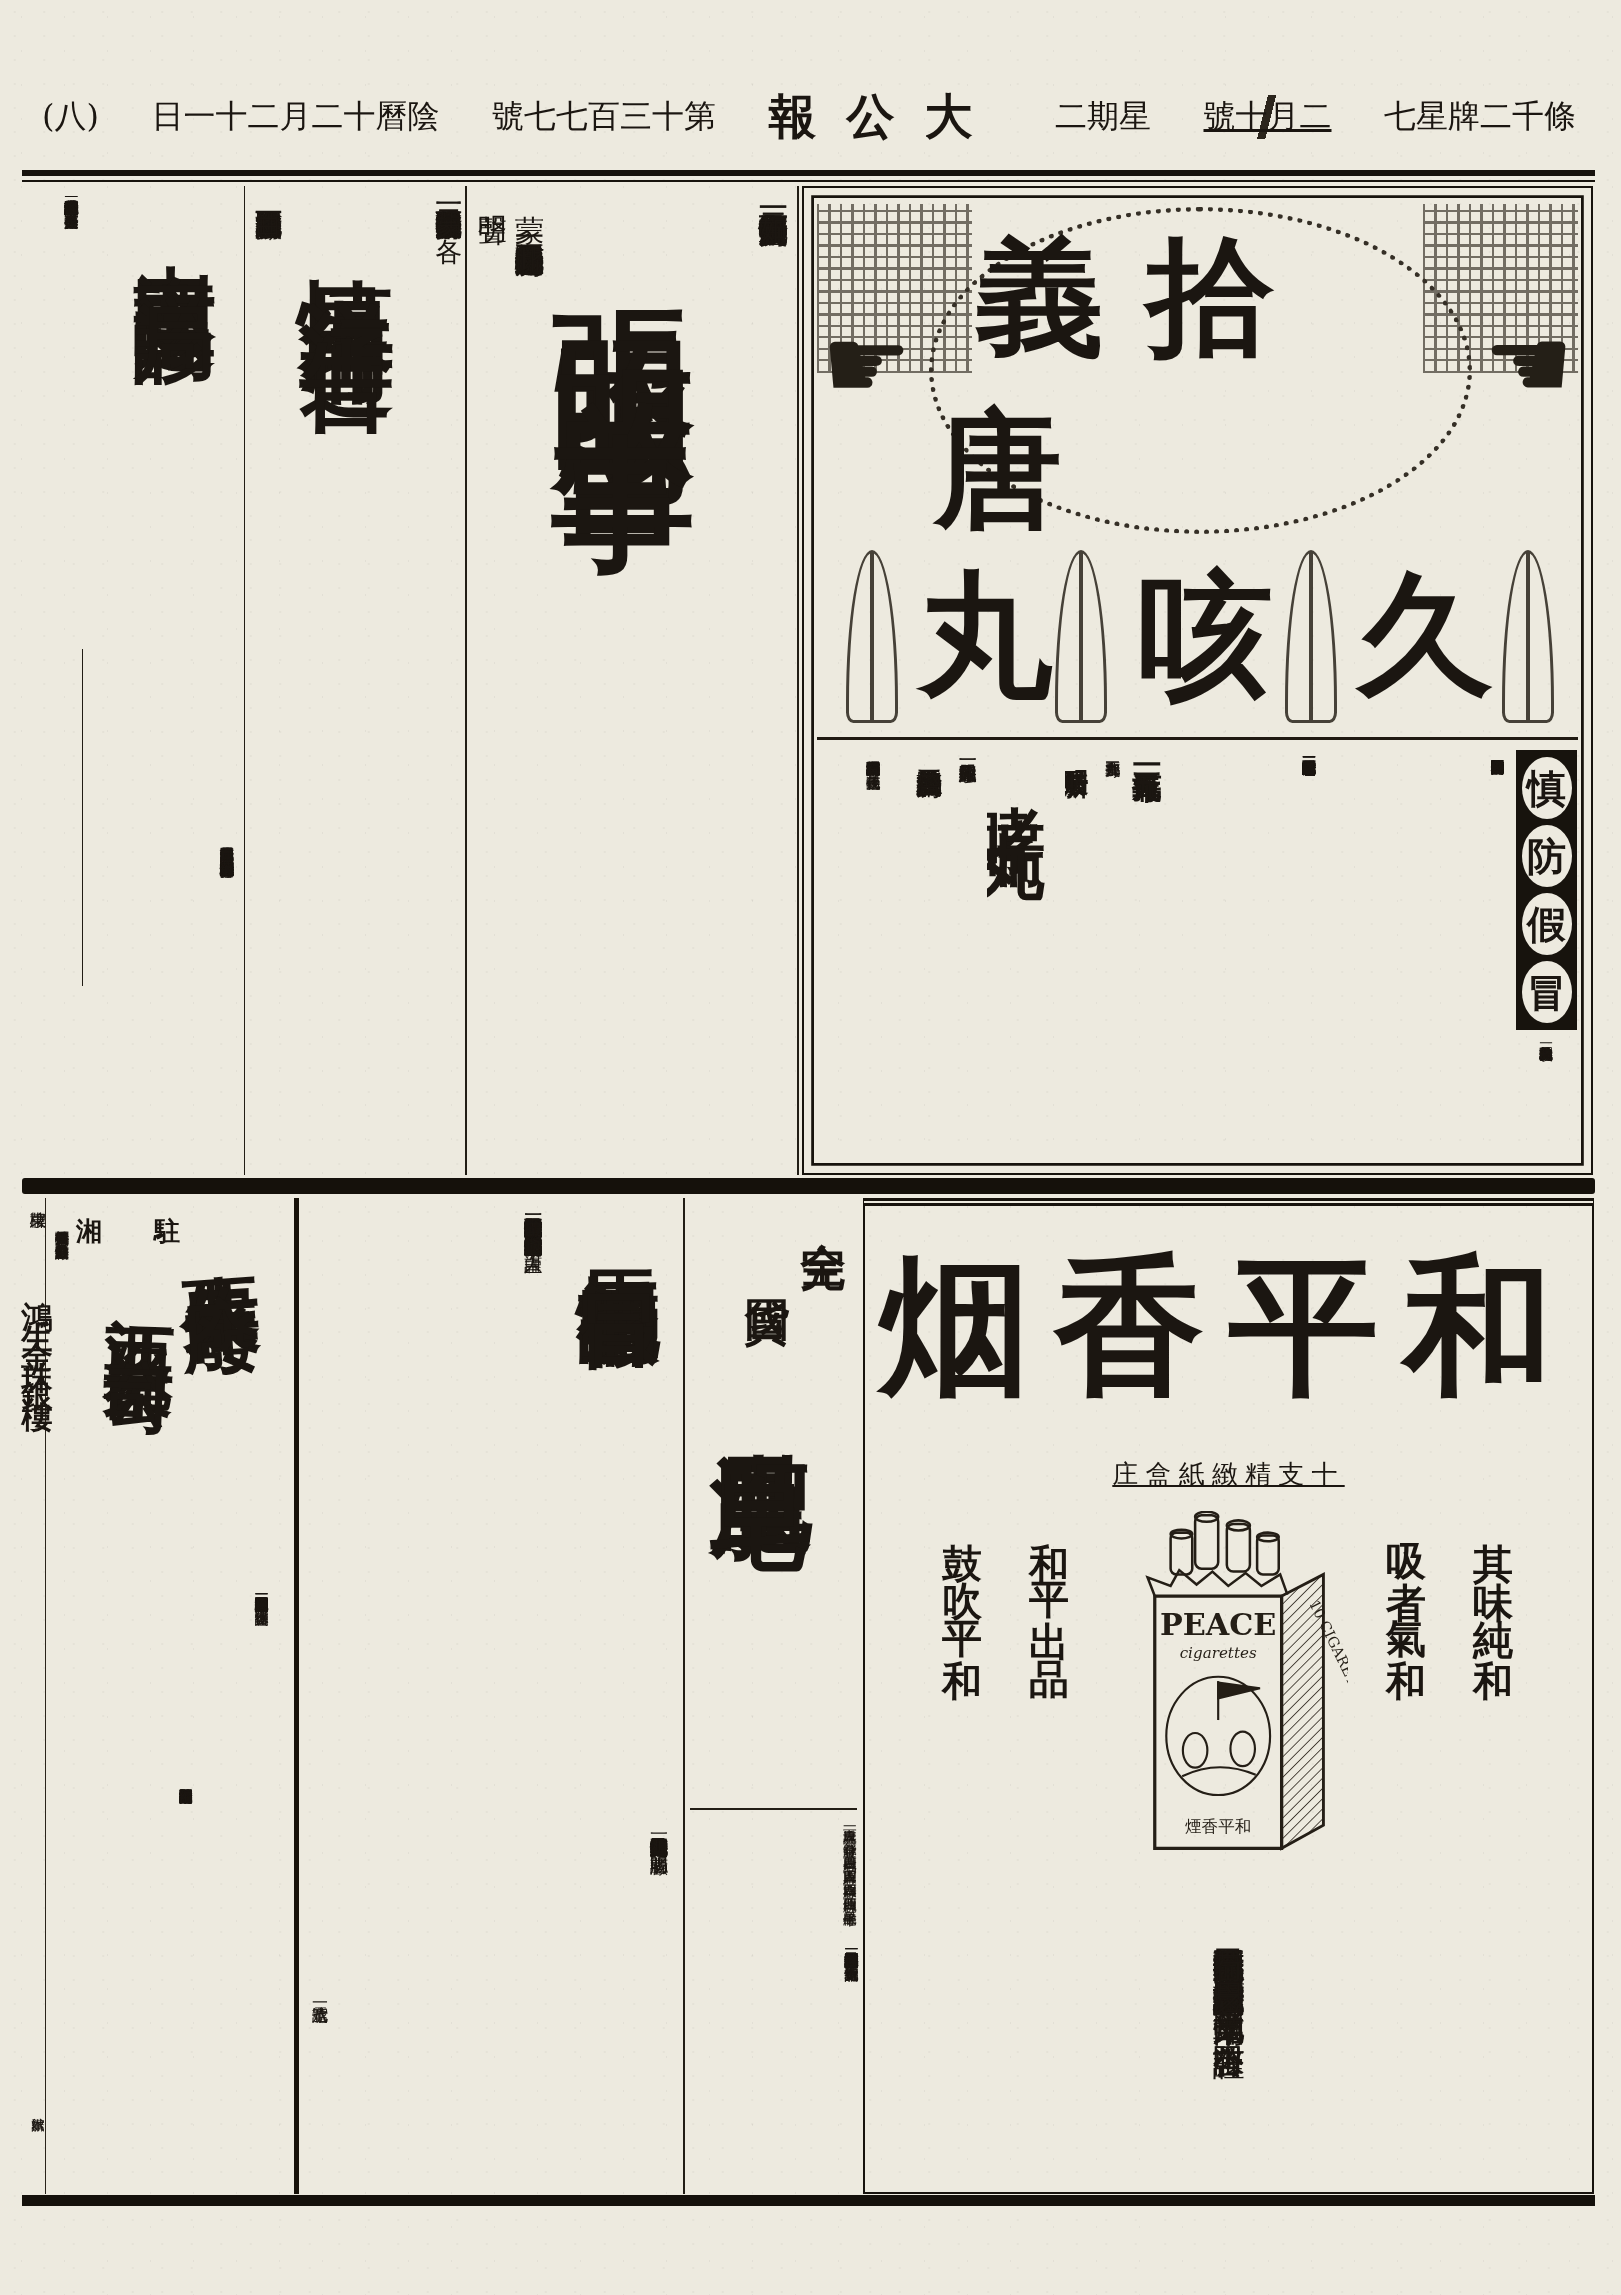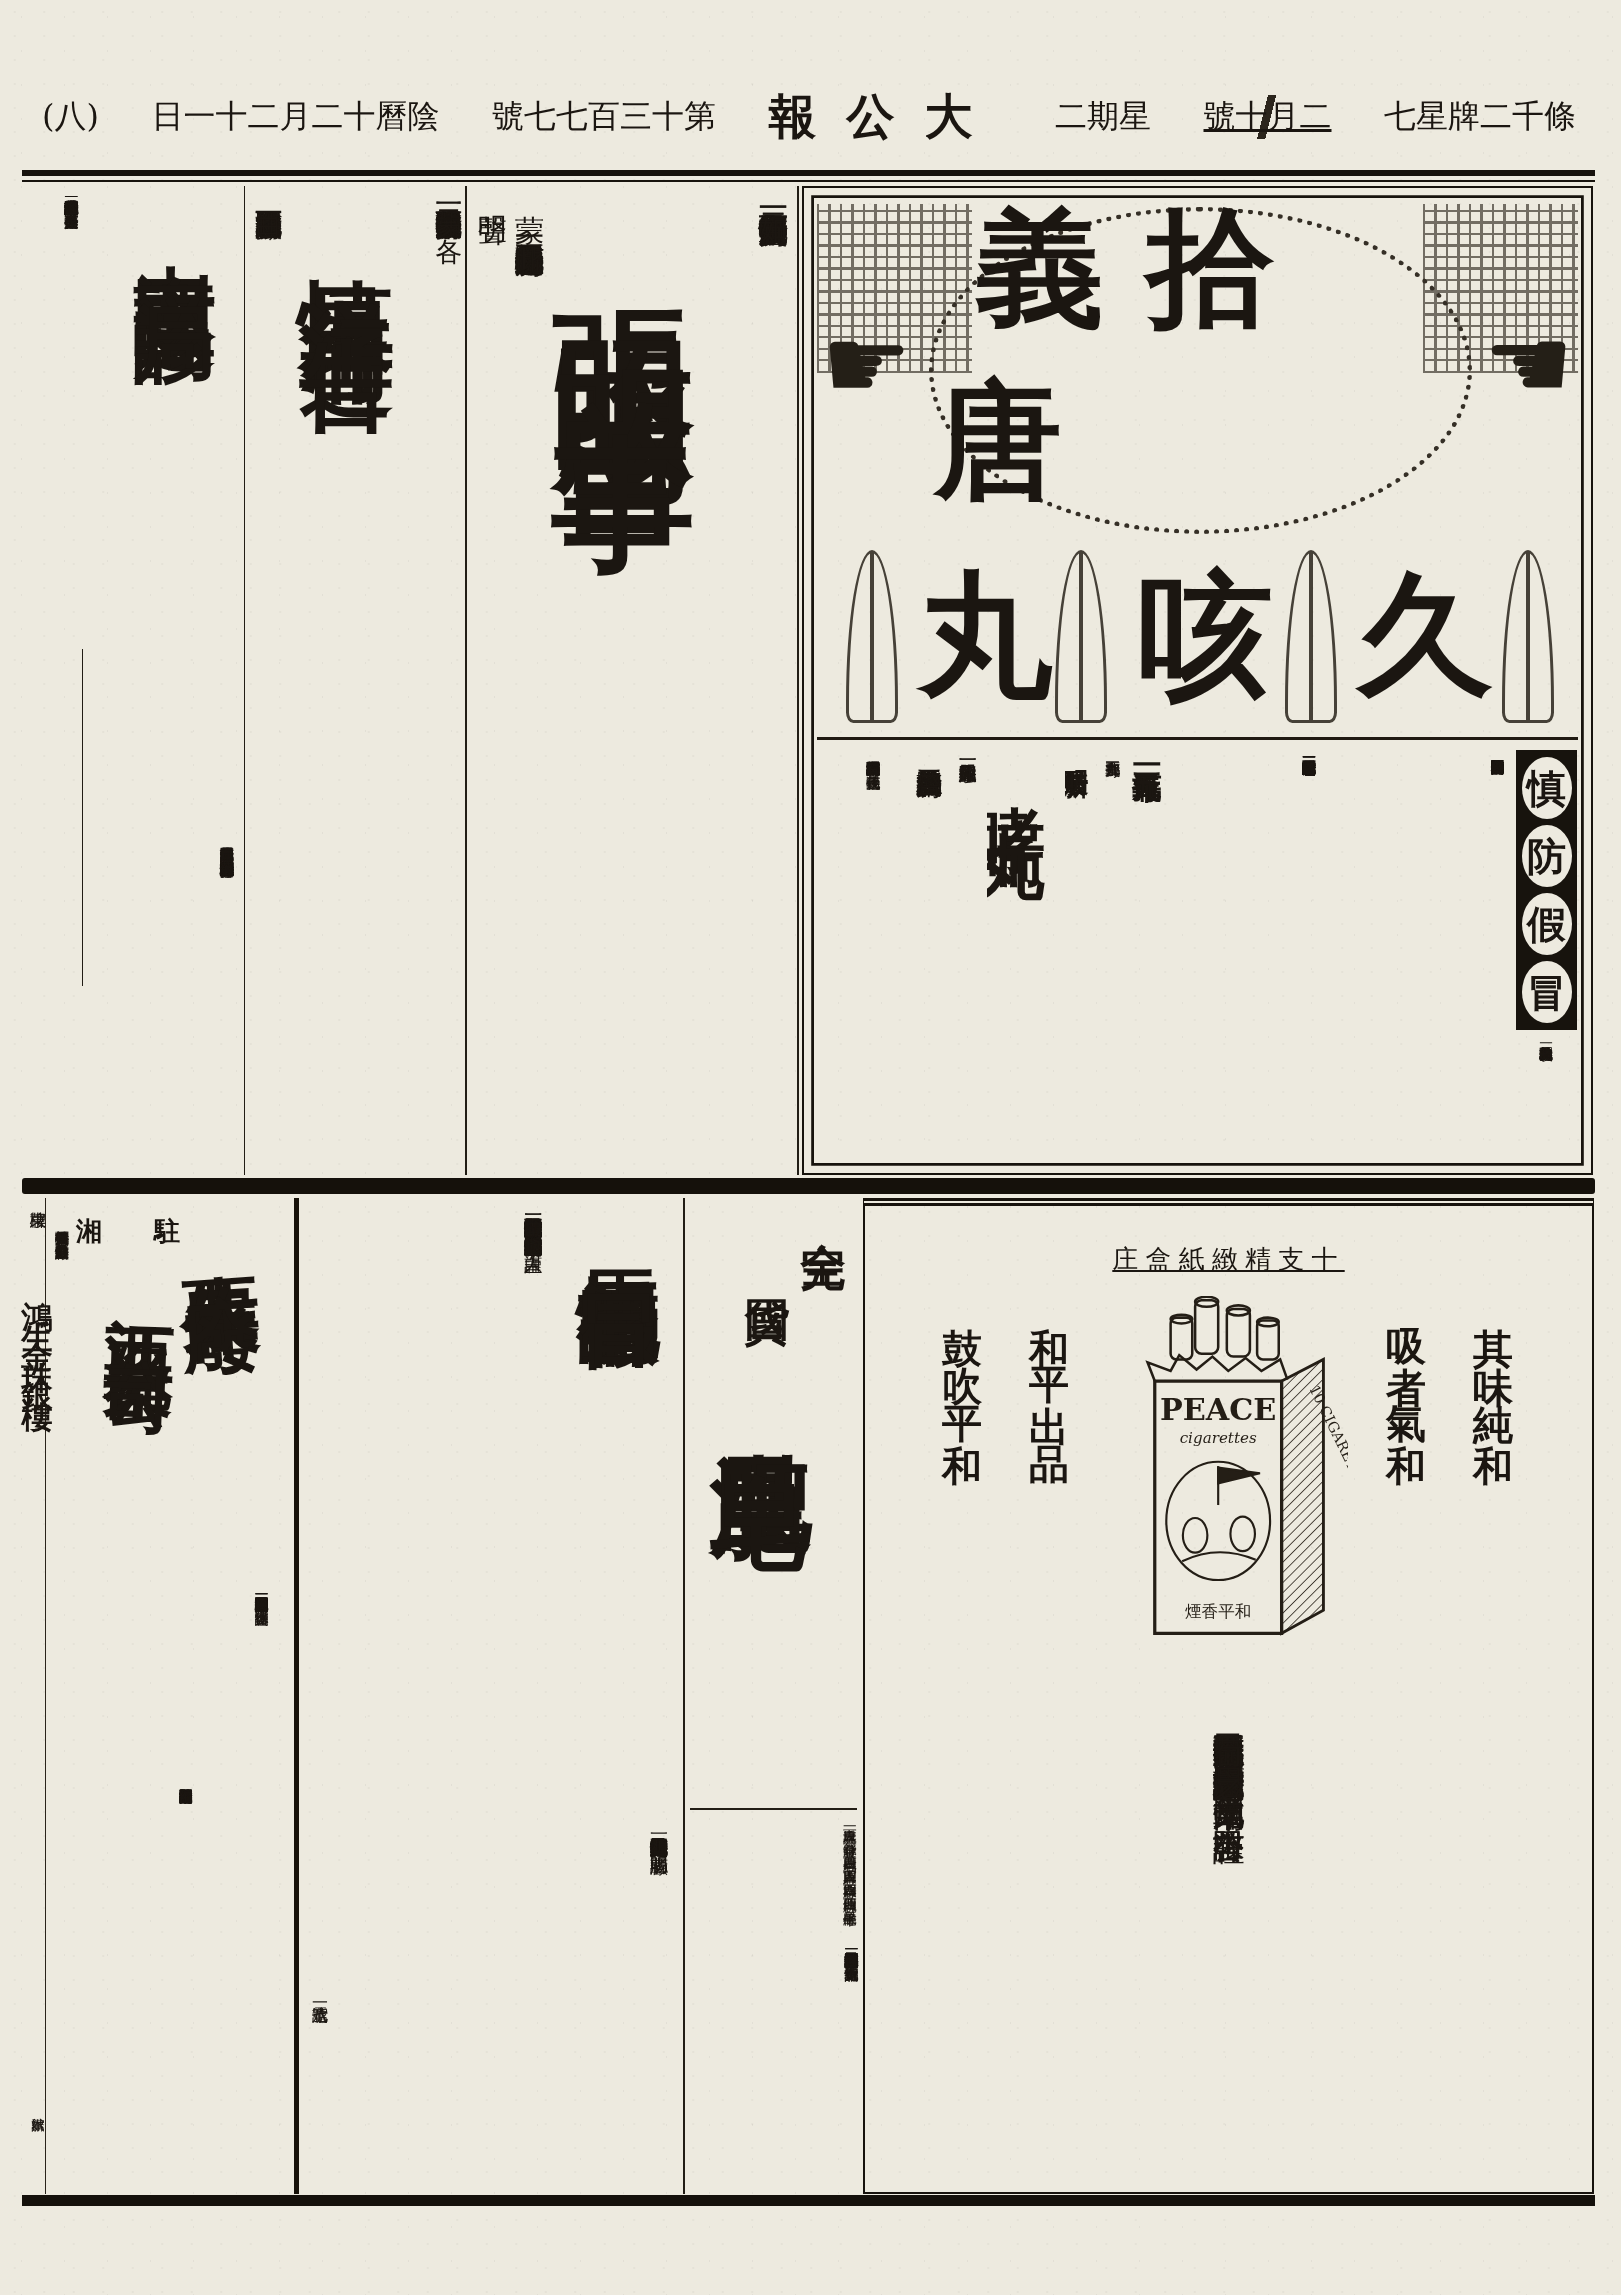--- a/index.html
+++ b/index.html
@@ -22,21 +22,21 @@
   .tang{position:absolute;left:802px;top:186px;width:791px;height:989px;
         border:2.9px solid #17130d;box-shadow:inset 0 0 0 7.2px #edeadf, inset 0 0 0 10px #17130d;
         padding:16px 13px;box-sizing:border-box;}
   .tang-tagline{text-align:center;font-size:32px;letter-spacing:19px;height:45px;}
   .brand-zone{position:relative;height:333px;}
   .xhatch{position:absolute;width:155px;height:169px;opacity:.75;
         background-image:repeating-linear-gradient(0deg,#4a443a 0 2.2px,transparent 2.2px 11.5px),
                          repeating-linear-gradient(90deg,#4a443a 0 2.2px,transparent 2.2px 11.5px);}
   .hand{position:absolute;font-family:"DejaVu Sans","Liberation Sans",sans-serif;font-size:101px;color:#241f17;}
   .oval{position:absolute;left:112px;top:2.9px;width:533px;height:317px;border:5.8px dotted #352f26;border-radius:50%;
-        display:flex;align-items:flex-end;justify-content:center;}
+        display:flex;align-items:flex-start;justify-content:center;}
   .oval-brand{font-size:128px;font-weight:bold;letter-spacing:42px;text-indent:42px;}
   .jiuke{position:relative;height:200px;border-bottom:3.6px solid #201a12;display:flex;align-items:center;justify-content:flex-end;}
   .jiuke-text{font-size:135px;font-weight:bold;letter-spacing:85px;text-indent:85px;z-index:2;}
   .leaf{position:absolute;top:13px;width:46px;height:167px;border:3.6px solid #2a241b;border-radius:50% 50% 14% 14% / 88% 88% 6% 6%;
         background:linear-gradient(90deg,transparent 46%,#2a241b 46%,#2a241b 54%,transparent 54%);opacity:.85;}
   .dense{display:flex;flex-direction:row-reverse;gap:7.2px;height:366px;margin-top:10px;}
   .warncol{width:75px;display:flex;flex-direction:column;align-items:center;}
   .warnbox{background:#17130d;padding:7.2px 5.8px;display:flex;flex-direction:column;gap:5.8px;}
   .warnbox span{display:block;width:50px;height:62px;background:#edeadf;border-radius:50%;
         font-size:39px;font-weight:bold;text-align:center;line-height:62px;}
@@ -182,20 +182,21 @@
     <div class="sx-body1 v">局長譚叟容園醫界中之翹楚也涘診八年活人無算自　督軍以次各好善類多熱心贊助譚叟賦性剛毅而不木訥故安心退隱於醫博覽羣書歷遊津滬獨內外各方均有經驗卽針灸古法亦具特長且對症發藥</div>
     <div class="sx-body2 v">癰瘍喉眼諸科尤能按性藥品純以王道敕治續艮等或患內證或患外證一經先生診視無不立起沉疴爰登報章以昭謝悃　受惠軍民長賚揚衕等自二十人仝啓</div>
   </section>
 
   <div class="vline" style="left:465px;top:186px;width:2.2px;height:989px;"></div>
   <div class="vline" style="left:82px;top:649px;width:1.4px;height:337px;"></div>
 
   <div class="divider-band"></div>
 
   <section class="peace">
+    <div class="peace-title rtl-chars">烟香平和</div>
     <div class="peace-sub rtl-chars">庄盒紙緻精支十</div>
     <div class="peace-mid">
       <div class="pcol v">其味純和</div>
       <div class="pcol v">吸者氣和</div>
       <svg width="238" height="395" viewBox="0 0 330 548">
         <defs>
           <pattern id="hatch" width="10" height="10" patternTransform="rotate(45)" patternUnits="userSpaceOnUse">
             <line x1="0" y1="0" x2="0" y2="10" stroke="#3a332a" stroke-width="2.4"></line>
           </pattern>
         </defs>

